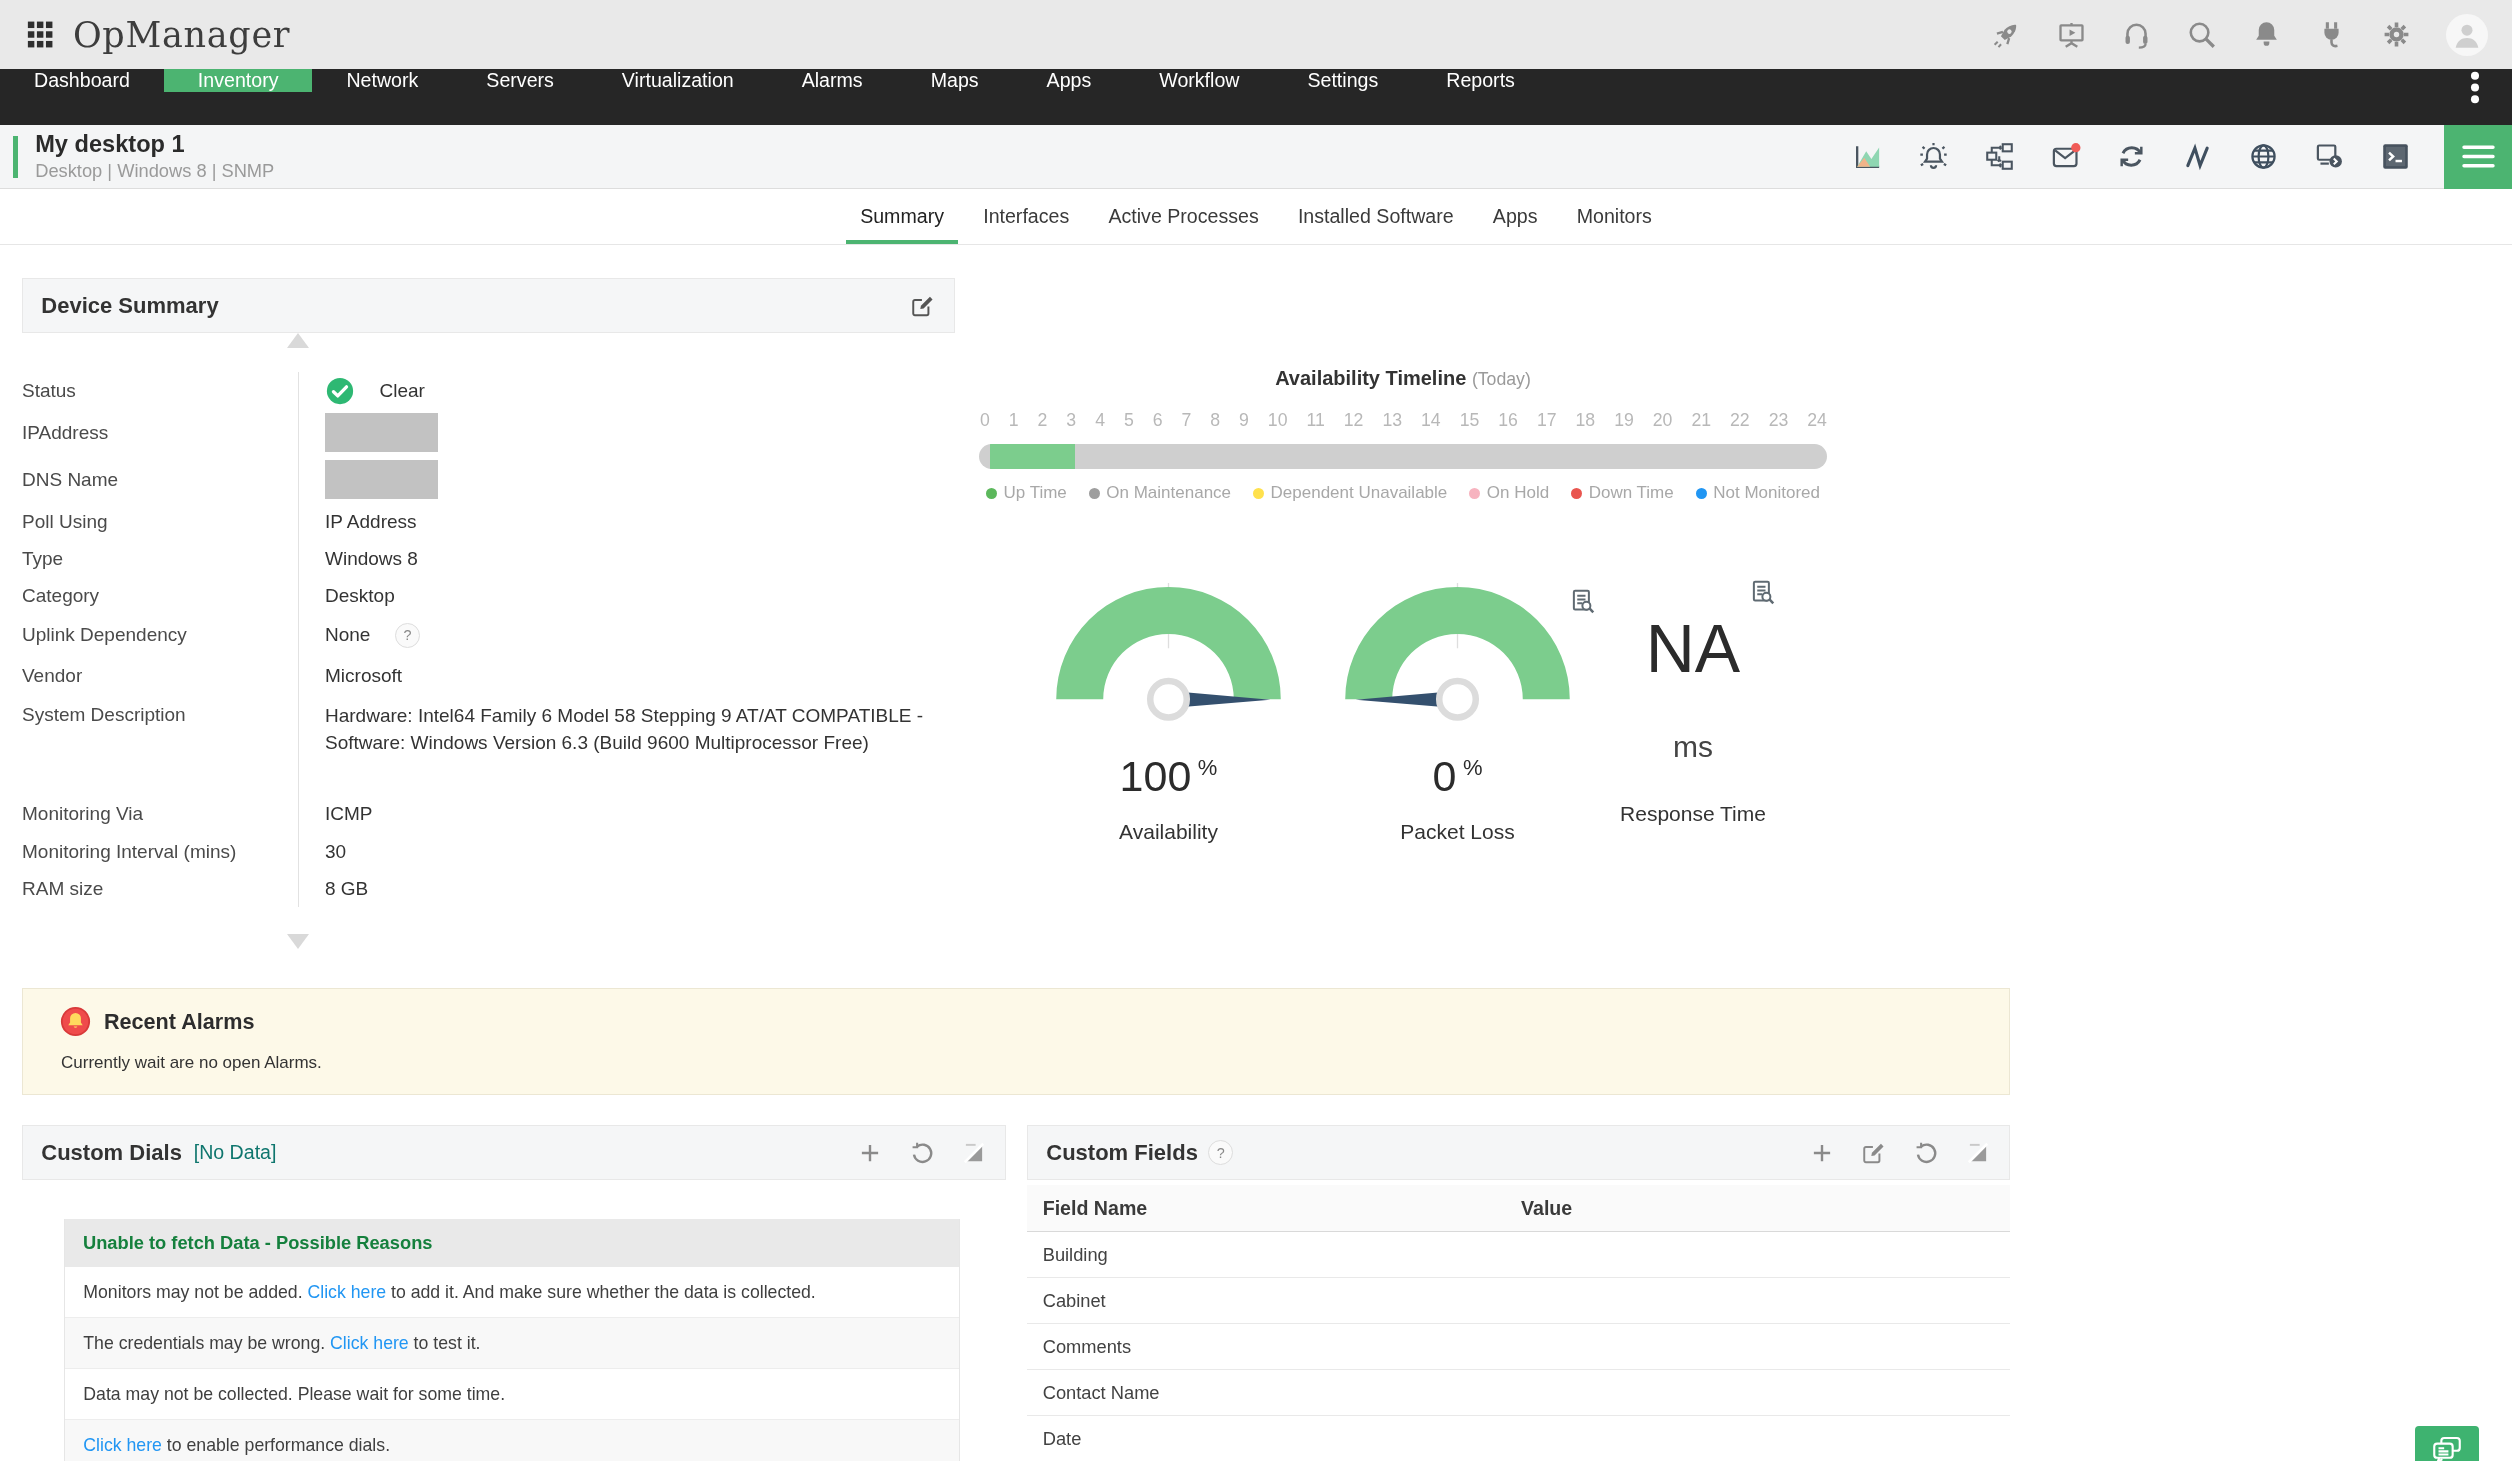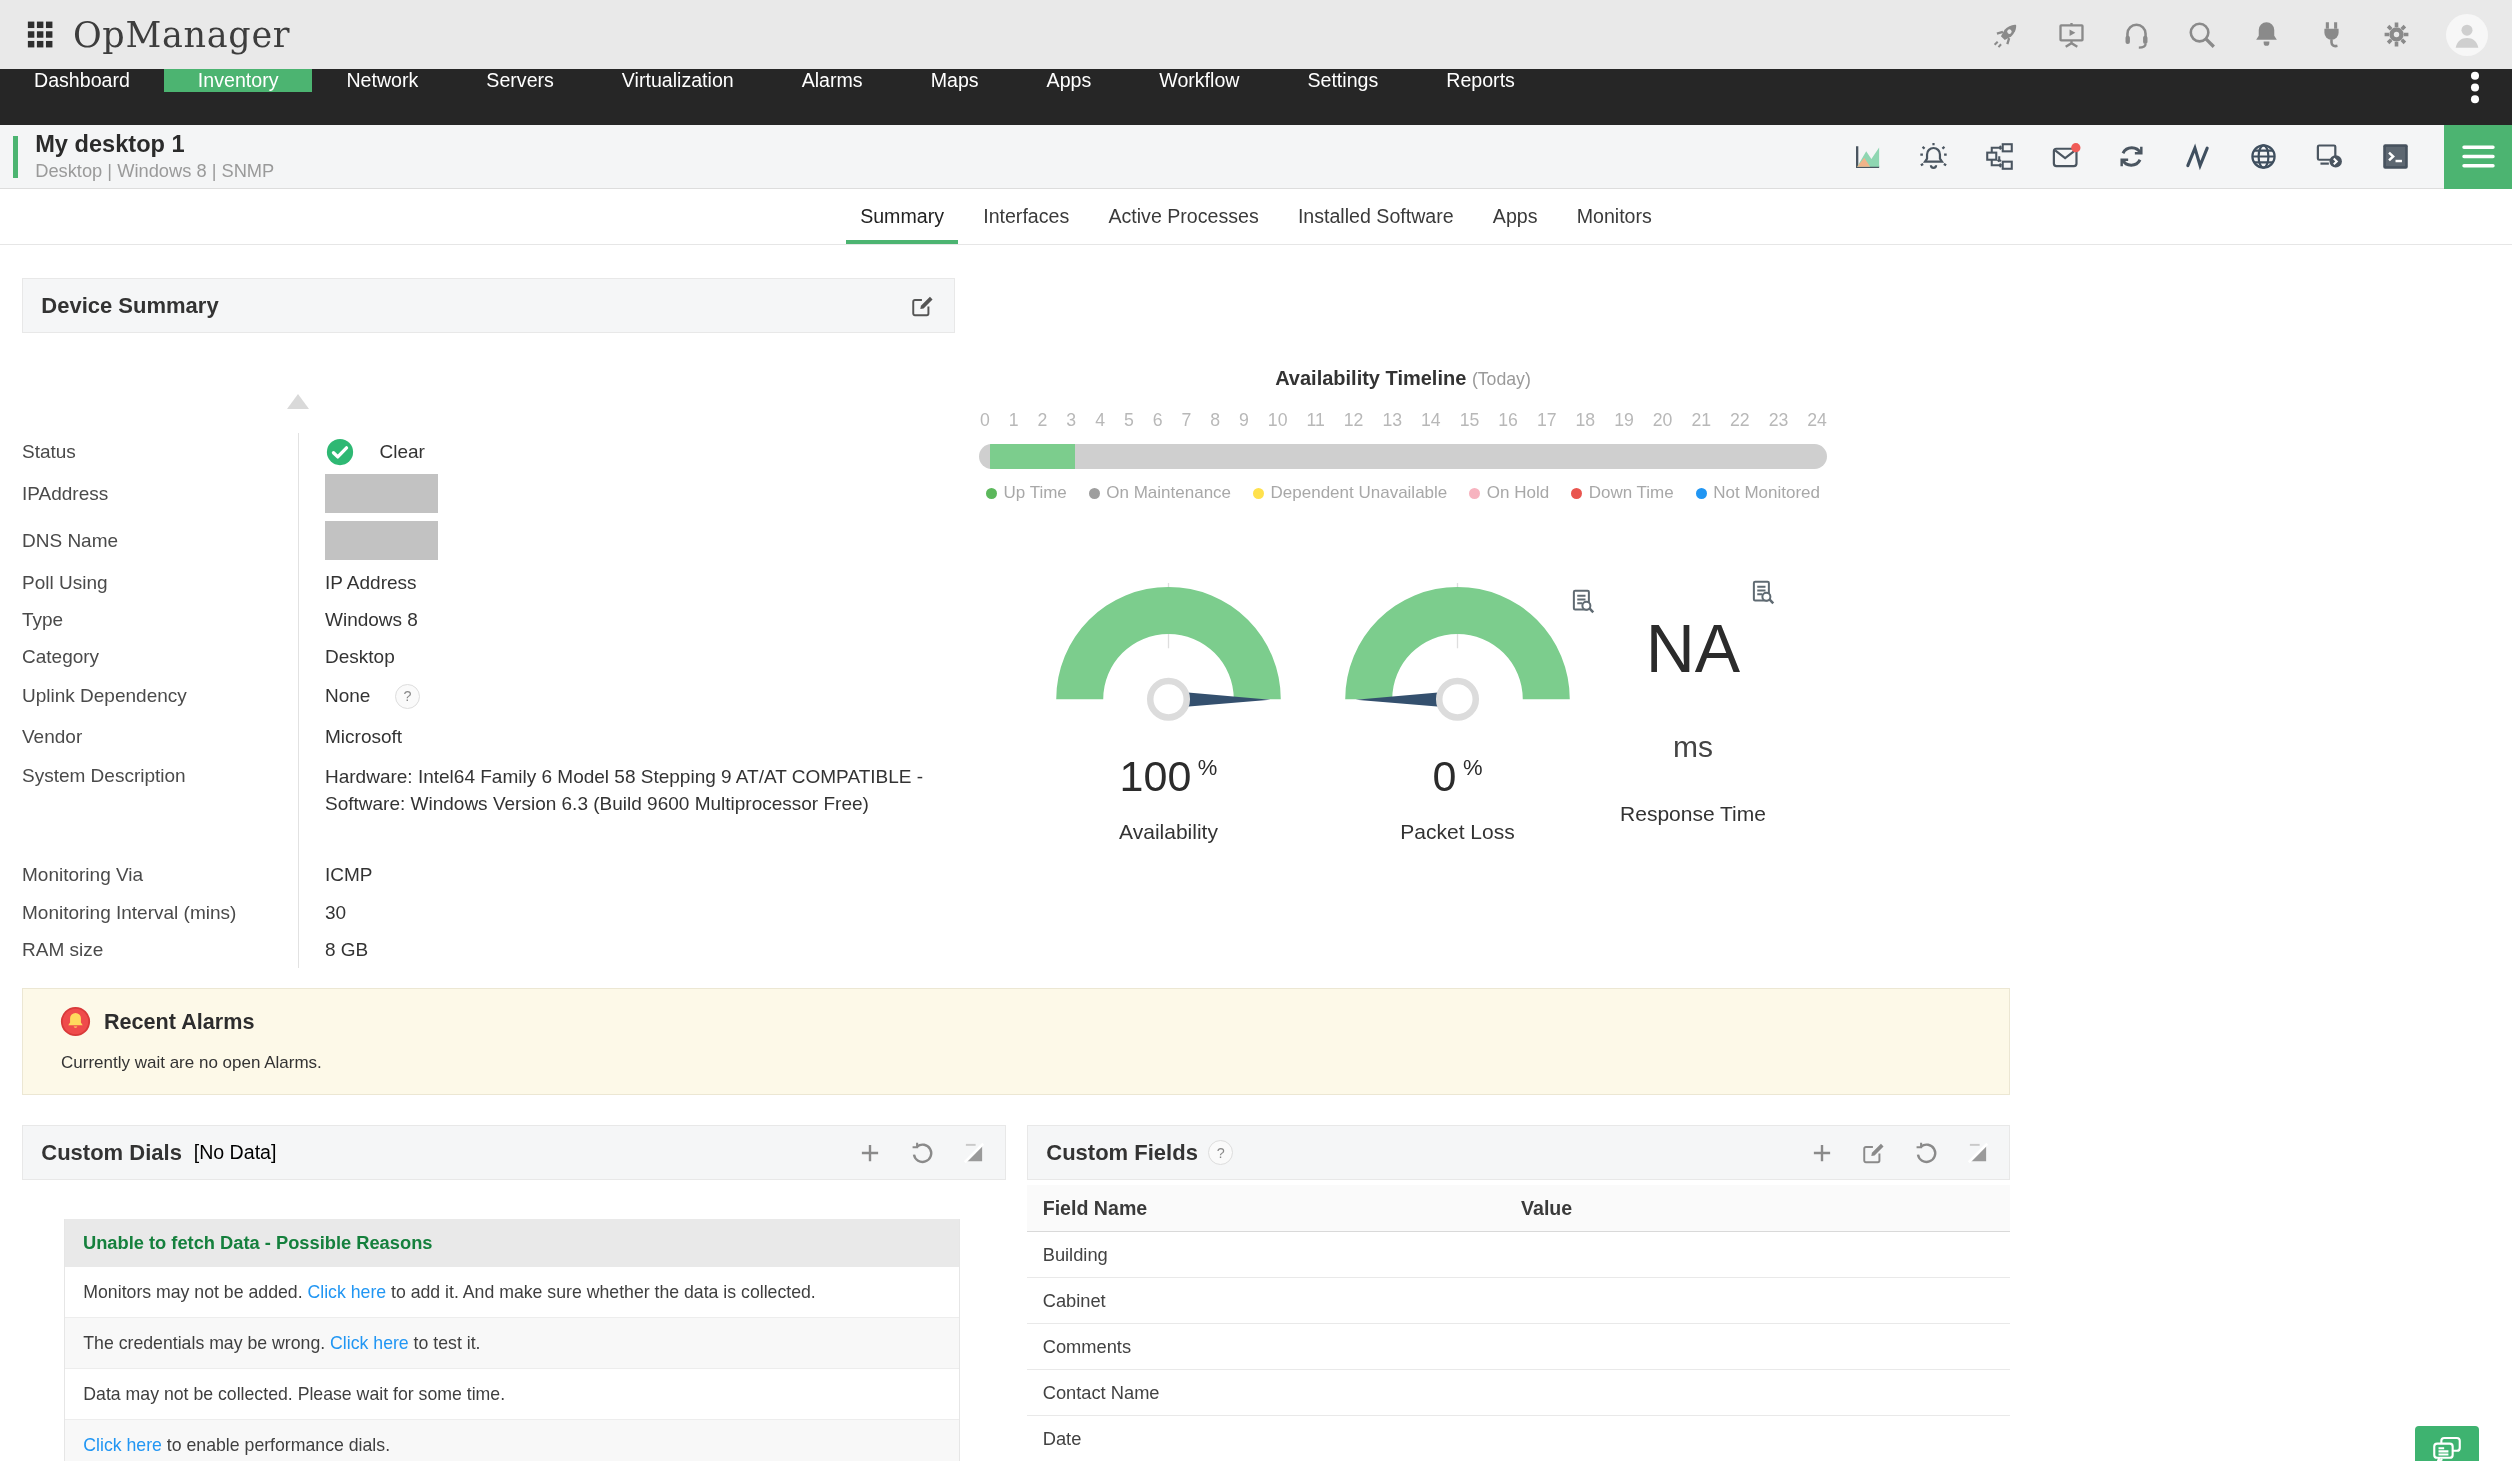--- a/index.html
+++ b/index.html
@@ -39,28 +39,28 @@
   .subtab.active { color:#222; }
   .subtab.active::after { content:""; position:absolute; left:5.2px; right:5.2px; bottom:0; height:3.9px; background:var(--accent-green,#4cb471); }
 
   
   .content { position:relative; width:2512px; height:1220px; background:#fff; }
 
   
   .ds-panel { position:absolute; left:22px; top:33px; width:933px; }
   .panel-header { height:55px; background:#f5f6f7; border:0.7px solid #e8e8e8; display:flex; align-items:center; padding:0 18.3px; }
   .panel-title { font-size:22px; font-weight:bold; color:#333; }
-  .panel-note { font-size:19.6px; color:#000000; margin-left:11.8px; font-weight:normal; }
+  .panel-note { font-size:19.6px; color:#0f766e; margin-left:11.8px; font-weight:normal; }
   .panel-tools { margin-left:auto; display:flex; align-items:center; gap:26px; }
   .p-icon { width:26px; height:26px; display:inline-block; }
   .p-icon svg { width:100%; height:100%; }
   .help-badge { width:25px; height:25px; border-radius:50%; background:#fafafa; border:0.7px solid #ddd; color:#888;
                 font-size:14.4px; display:inline-flex; align-items:center; justify-content:center; margin-left:10.5px; }
 
-  .ds-body { margin-top:100px; position:relative; }
+  .ds-body { margin-top:39px; position:relative; }
   .ds-row { display:flex; }
   .ds-label { width:276px; text-align:right; padding-right:29px; font-size:19px; color:#4a4a4a; }
   .ds-value { flex:1; border-left:0.7px solid #e2e2e2; padding-left:26px; font-size:19px; color:#333; }
   .ds-row { align-items:center; }
   .ds-row .ds-value, .ds-row .ds-label { display:flex; align-items:center; min-height:100%; }
   .ds-value { align-self:stretch;gap:14px; }
   .redacted-block { width:113px; height:39px; background:#c2c2c2; }
   .status-check { width:30px; height:30px; margin-right:10.5px; }
   .desc-text { max-width:642px; line-height:1.45; display:block; }
   .tri { position:absolute; left:265px; width:0; height:0; border-left:11px solid transparent; border-right:11px solid transparent; }

